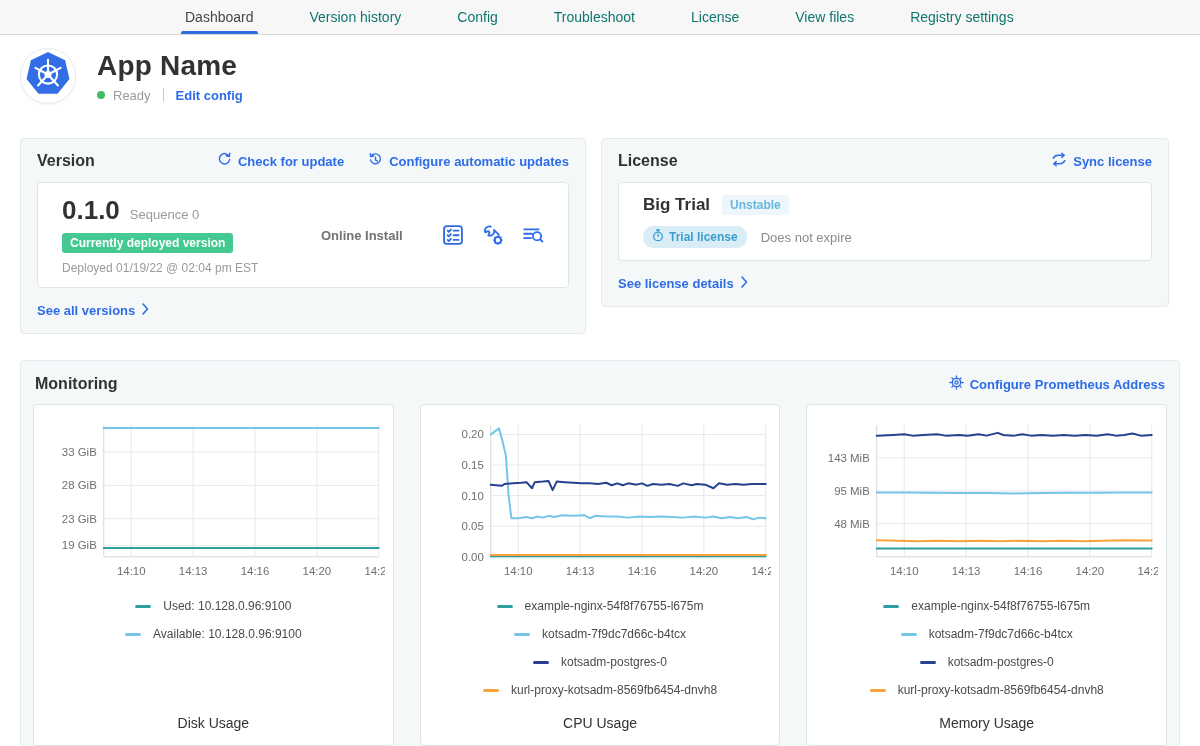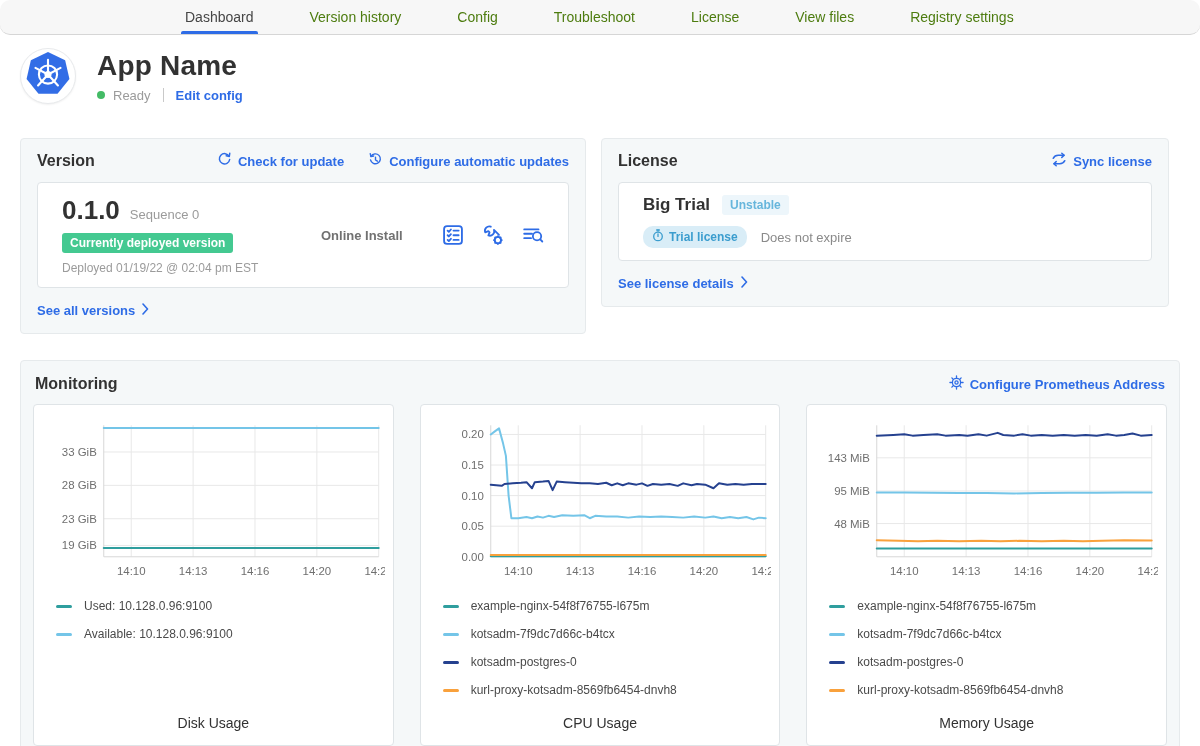--- a/index.html
+++ b/index.html
@@ -1,22 +1,22 @@
 <!DOCTYPE html>
 <html><head>
 <meta charset="utf-8">
 <style>
   * { box-sizing: border-box; margin: 0; padding: 0; }
   html,body { width:1200px; height:746px; background:#ffffff; overflow:hidden;
     font-family:"Liberation Sans","DejaVu Sans",sans-serif; color:#323232; }
 
   
   .nav { height:35px; background:#f7f7f7; border-bottom:1px solid #d6d6d6;
-    display:flex; align-items:stretch; padding-left:157px;border-radius:10px; }
-  .tab { padding:0 28px; font-size:14px; color:#4d7c0f; display:flex; align-items:center;
+    display:flex; align-items:stretch; padding-left:157px; }
+  .tab { padding:0 28px; font-size:14px; color:#0f766e; display:flex; align-items:center;
     position:relative; cursor:pointer; white-space:nowrap; }
   .tab.active { color:#464646; font-weight:500; }
   .tab.active::after { content:""; position:absolute; left:24px; right:24px; bottom:0;
     height:3px; background:#2e6ce6; border-radius:2px 2px 0 0; }
 
   
   .app-header { display:flex; align-items:center; gap:21px; padding:13px 20px 8px 20px; }
   .logo-circle { width:56px; height:56px; border-radius:50%; background:#fff;
     border:1px solid #e8eaec; box-shadow:0 1px 2px rgba(0,0,0,.06);
     display:flex; align-items:center; justify-content:center; }
@@ -64,21 +64,21 @@
   .lic-expiry { font-size:13px; color:#8a8a8a; }
 
   
   .monitoring { margin:26px 20px 0; background:#f5f8f9; border:1px solid #e6eaec;
     border-radius:4px; padding:12px; }
   .mon-head { display:flex; justify-content:space-between; align-items:center; padding:2px 2px 0; }
   .mon-title { font-size:16px; font-weight:700; }
   .charts { display:flex; gap:26px; margin-top:11px; }
   .chart-panel { background:#fff; border:1px solid #dfe4e7; border-radius:4px; flex:1;
     height:342px; display:flex; flex-direction:column; padding:8px 8px 10px; }
-  .legend { flex:1; display:flex; flex-direction:column; gap:14px; padding:12px 14px 0; }
+  .legend { flex:1; display:flex; flex-direction:column; gap:14px; padding:12px 14px 0;align-items:center; }
   .legend-row { display:flex; align-items:center; gap:12px; font-size:12px; color:#4a4a4a; }
   .legend-dash { width:16px; height:3px; border-radius:2px; flex:0 0 auto; }
   .chart-title { text-align:center; font-size:14px; font-weight:400; padding:6px 0 4px; }
 </style>
 </head>
 <body>
 
 <div class="nav">
   <div class="tab active">Dashboard</div>
   <div class="tab">Version history</div>

